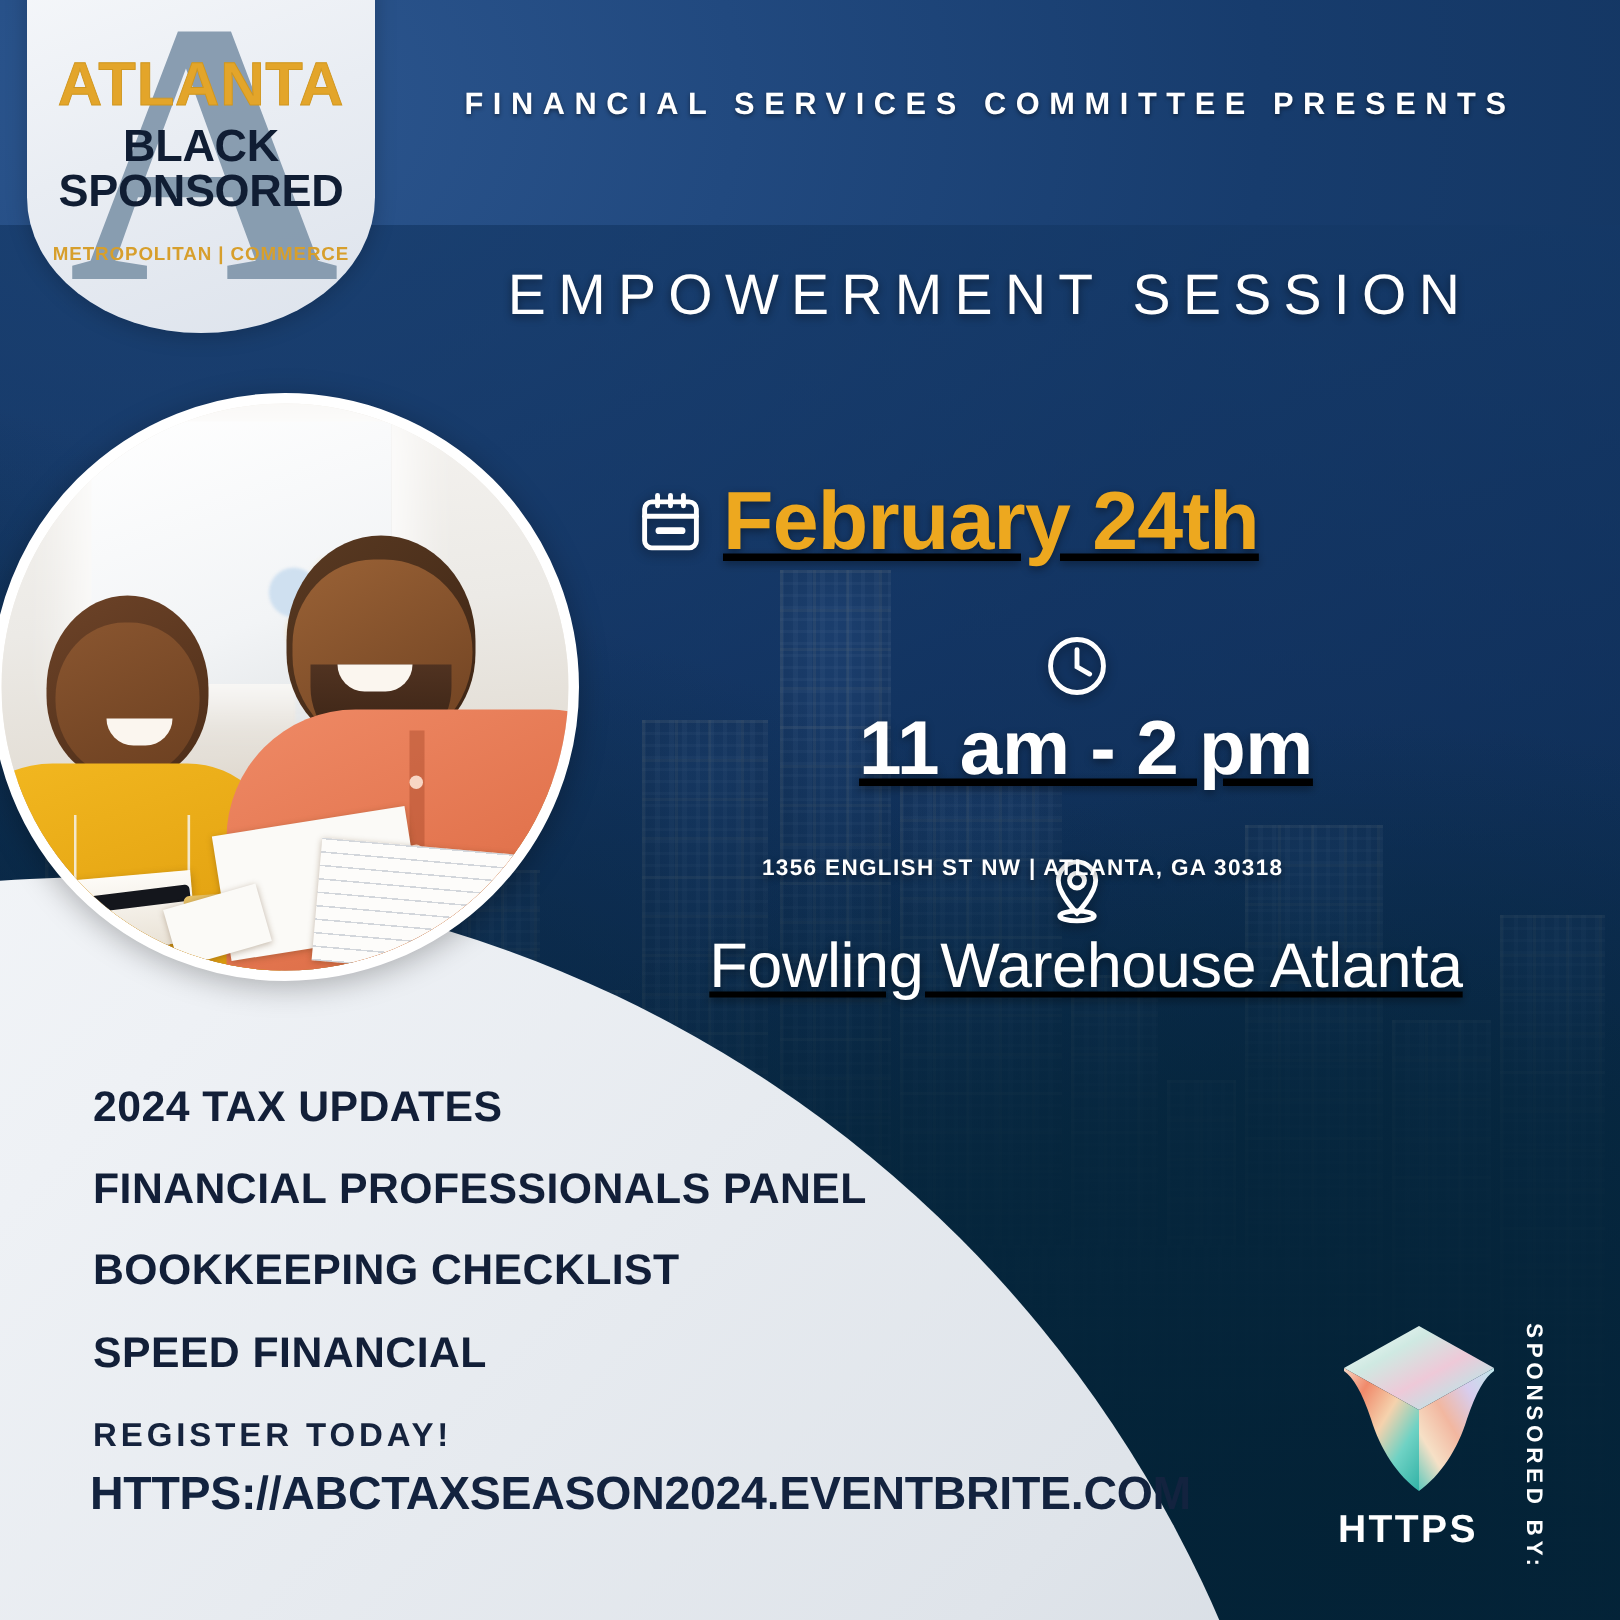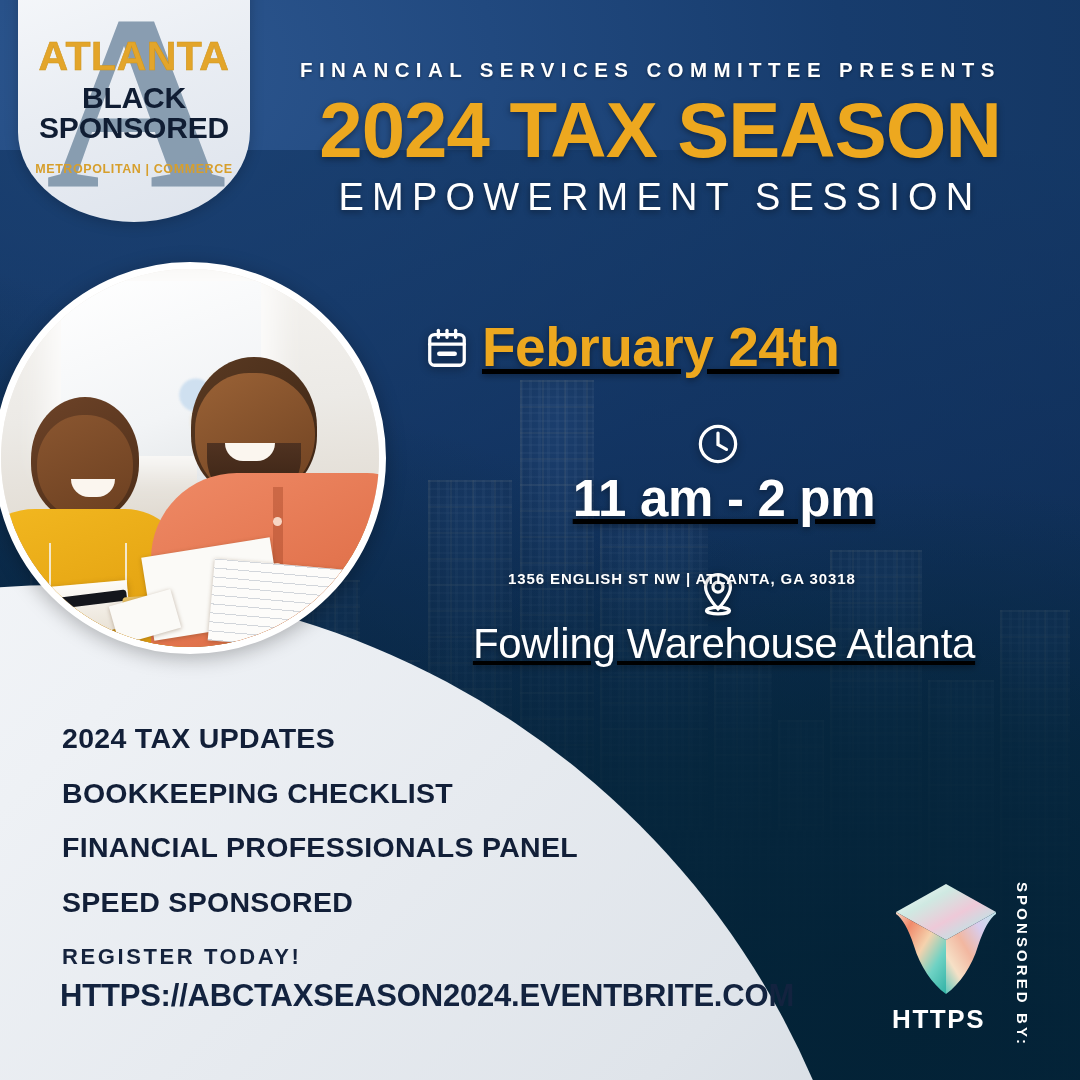--- a/index.html
+++ b/index.html
@@ -97,21 +97,21 @@
     color:#101d33; line-height:1; margin-top:6px;
   }
   .logo-metro{
     font-size:12.5px; font-weight:700; letter-spacing:.6px;
     color:#d79f2c; line-height:1; margin-top:20px;
   }
 
   
   .kicker{
     position:absolute; left:300px; top:58px; width:720px;
-    text-align:left;
+    text-align:center;
     color:#ffffff; font-size:20.5px; font-weight:600;
     letter-spacing:6.4px;
     text-shadow:0 1px 3px rgba(0,0,0,.45);
   }
   .title{
     position:absolute; left:290px; top:88px; width:740px;
     text-align:center;
     color:#eda81f; font-size:78px; font-weight:800;
     letter-spacing:-1px; line-height:1.08;
     text-shadow:0 2px 7px rgba(0,0,0,.40);
@@ -309,21 +309,20 @@
   <div class="logo">
     <div class="logo-a">A</div>
     <div class="logo-txt">
       <div class="logo-atlanta">ATLANTA</div>
       <div class="logo-bc">BLACK SPONSORED</div>
       <div class="logo-metro">METROPOLITAN | COMMERCE</div>
     </div>
   </div>
 
   <div class="kicker">FINANCIAL SERVICES COMMITTEE PRESENTS</div>
-  <div class="title">2024 TAX SEASON</div>
   <div class="subtitle">EMPOWERMENT SESSION</div>
 
   <div class="photo">
     <div class="ph-room"></div>
     <div class="ph-win"></div>
     <div class="ph-flowers"></div>
     <div class="ph-vase"></div>
     <div class="ph-table"></div>
     <div class="ph-woman">
       <div class="head"></div>
@@ -389,23 +388,23 @@
         </svg>
       </div>
       <div class="dtext d-venue">Fowling Warehouse Atlanta</div>
     </div>
 
     <div class="d-addr">1356 ENGLISH ST NW  |  ATLANTA, GA 30318</div>
   </div>
 
   <ul class="topics">
     <li>2024 TAX UPDATES</li>
+    <li>FINANCIAL PROFESSIONALS PANEL</li>
     <li>BOOKKEEPING CHECKLIST</li>
-    <li>FINANCIAL PROFESSIONALS PANEL</li>
-    <li>SPEED SPONSORED</li>
+    <li>SPEED FINANCIAL</li>
   </ul>
 
   <div class="reg">REGISTER TODAY!</div>
   <a class="url" href="#" style="text-decoration:none;">HTTPS://ABCTAXSEASON2024.EVENTBRITE.COM</a>
 
   <div class="sponsor">
     <div class="cube">
       <svg width="108" height="118" viewBox="0 0 108 118">
         <defs>
           <linearGradient id="gTop" x1="0" y1="0" x2="1" y2="1">

